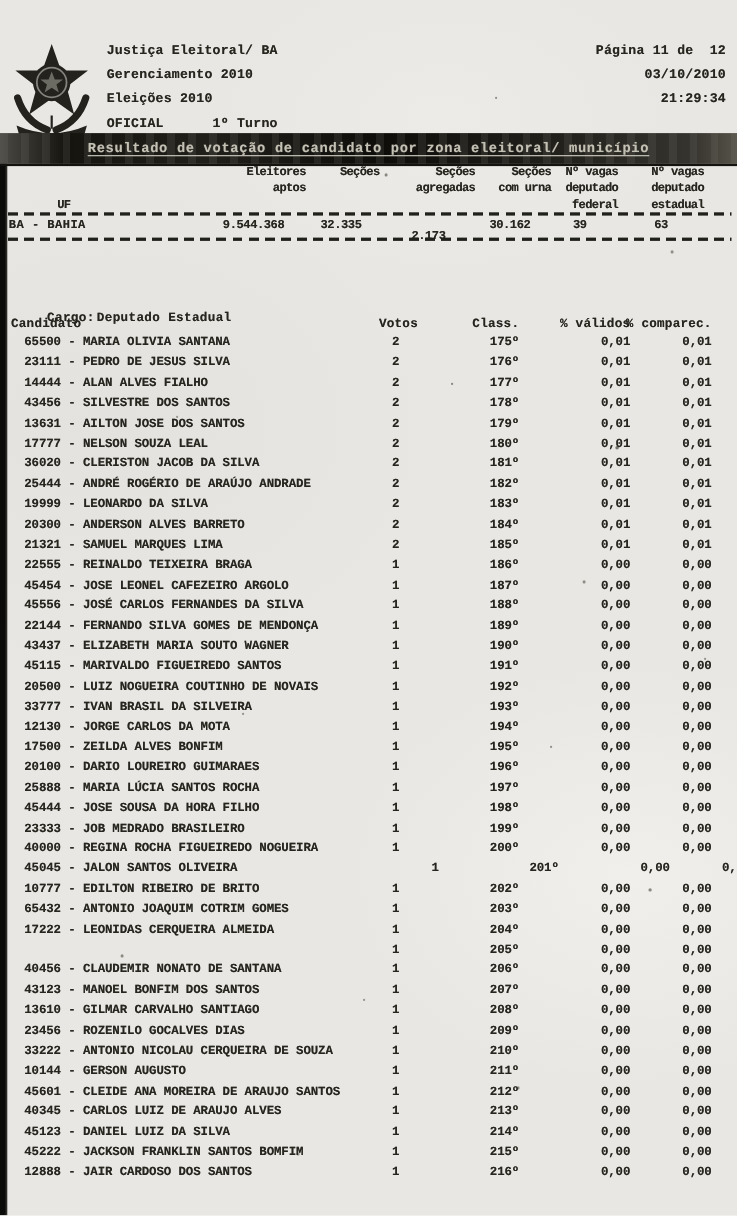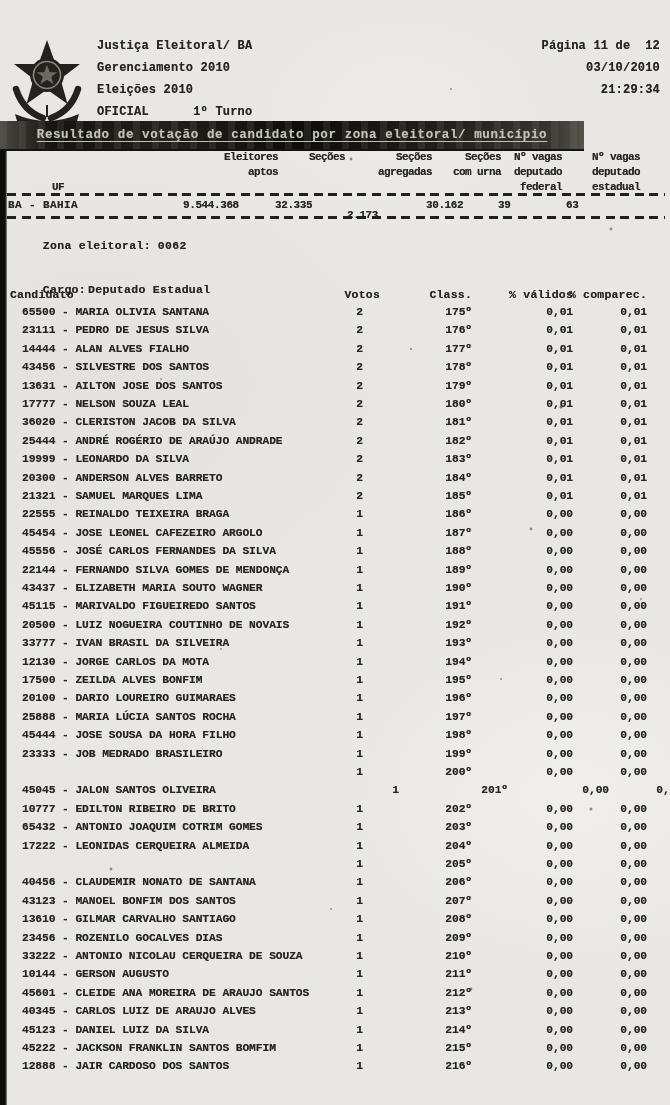--- a/index.html
+++ b/index.html
@@ -24,42 +24,42 @@
     box-shadow:120px 180px 0 .4px #8f8e86, -190px 300px 0 0 #94938b, 180px 460px 0 .5px #8a897f,
       -80px 560px 0 0 #95948c, 200px -120px 0 .4px #908f87, -330px 240px 0 0 #8c8b83,
       60px 640px 0 .4px #8f8e84, -250px 30px 0 0 #999890, 150px 58px 0 .6px #77766e,
       -60px -190px 0 .4px #8a8980, 90px 330px 0 0 #91908a, -140px 700px 0 .4px #8e8d85,
       230px 250px 0 0 #95948a, -300px 520px 0 .4px #8b8a80, 40px -260px 0 0 #92918b;}
   
   .coat{position:absolute;left:9px;top:37px;filter:blur(.5px);opacity:.95;}
   .hl{left:97px;font-size:12px;letter-spacing:.2px;}
   .hr{font-size:12px;right:10px;text-align:right;letter-spacing:.2px;}
   
-  .title-bar{position:absolute;left:0;top:121px;width:584px;height:28px;
+  .title-bar{position:absolute;left:0;top:121px;width:670px;height:28px;
     background:
       repeating-linear-gradient(90deg,rgba(120,118,110,.18) 0 7px,rgba(0,0,0,0) 7px 19px),
       linear-gradient(90deg,#4a4944 0%,#15140f 9%,#201f1a 28%,#0e0d0a 52%,#24221d 78%,#36342e 94%,#565349 100%);
     border-bottom:2px solid #14130f;
     display:flex;align-items:center;justify-content:center;}
   .title-bar span{color:#c3c0b4;font-size:12.5px;letter-spacing:.6px;white-space:pre;
     text-decoration:underline;text-underline-offset:3px;text-shadow:0 0 1px rgba(195,192,180,.5);}
   
   .scol{position:absolute;top:150px;font-size:11px;letter-spacing:-.6px;line-height:15px;
     text-align:right;white-space:pre-line;text-shadow:0 0 .6px rgba(20,20,15,.55);}
   .s-uf{left:8px;top:180px;text-align:left;padding-left:44px;}
   .s-aptos{right:392px;width:95px;}
   .s-secoes{right:325px;width:70px;}
   .s-agreg{right:238px;width:85px;}
   .s-urna{right:169px;width:75px;}
   .s-fed{right:108px;width:80px;}
   .s-est{right:30px;width:80px;}
   .dash{position:absolute;left:7px;width:658px;height:3px;
     background:repeating-linear-gradient(90deg,#21211c 0 9px,rgba(0,0,0,0) 9px 14.6px);}
   .drow{position:absolute;top:199px;left:0;width:670px;font-size:11px;letter-spacing:-.4px;}
-  .drow span{position:absolute;text-align:left;white-space:pre;text-shadow:0 0 .6px rgba(20,20,15,.55);}
+  .drow span{position:absolute;text-align:center;white-space:pre;text-shadow:0 0 .6px rgba(20,20,15,.55);}
   .d-uf{left:8px;text-align:left !important;letter-spacing:.4px;}
   .d-aptos{right:392px;width:95px;}
   .d-secoes{right:325px;width:70px;}
   .d-agreg{right:238px;width:85px;margin-top:10px;}
   .d-urna{right:169px;width:75px;}
   .d-fed{right:114px;width:58px;}
   .d-est{right:34px;width:70px;}
   
   .sect{left:14px;font-size:11.5px;letter-spacing:.3px;}
   .sect .val{margin-left:7px;}
@@ -134,23 +134,20 @@
     <span class="d-aptos">9.544.368</span>
     <span class="d-secoes">32.335</span>
     <span class="d-agreg">2.173</span>
     <span class="d-urna">30.162</span>
     <span class="d-fed">39</span>
     <span class="d-est">63</span>
   </div>
 
   <div class="dash" style="top:216px"></div>
 
-  <div class="txt sect" style="top:226px">
-    <span>Zona eleitoral:</span><span class="val">0062</span>
-  </div>
   <div class="txt sect" style="top:270px">
     <span>Cargo:</span><span class="val-tight">Deputado Estadual</span>
   </div>
 
   <div class="chead">
     <span style="left:10px">Candidato</span>
     <span class="h-votos">Votos</span>
     <span class="h-class">Class.</span>
     <span class="h-validos">% válidos</span>
     <span class="h-comparec">% comparec.</span>
@@ -326,20 +323,21 @@
       <span class="c-pc">0,00</span>
     </div>
       <div class="cand-row" style="top: 747.6px;">
       <span class="c-name">23333 - JOB MEDRADO BRASILEIRO</span>
       <span class="c-votes">1</span>
       <span class="c-class">199º</span>
       <span class="c-pv">0,00</span>
       <span class="c-pc">0,00</span>
     </div>
       <div class="cand-row" style="top: 766px;">
+      <span class="c-name">40000 - REGINA ROCHA FIGUEIREDO NOGUEIRA</span>
       <span class="c-votes">1</span>
       <span class="c-class">200º</span>
       <span class="c-pv">0,00</span>
       <span class="c-pc">0,00</span>
     </div>
       <div class="cand-row" style="top: 784.4px; padding-left: 36px;">
       <span class="c-name">45045 - JALON SANTOS OLIVEIRA</span>
       <span class="c-votes">1</span>
       <span class="c-class">201º</span>
       <span class="c-pv">0,00</span>

